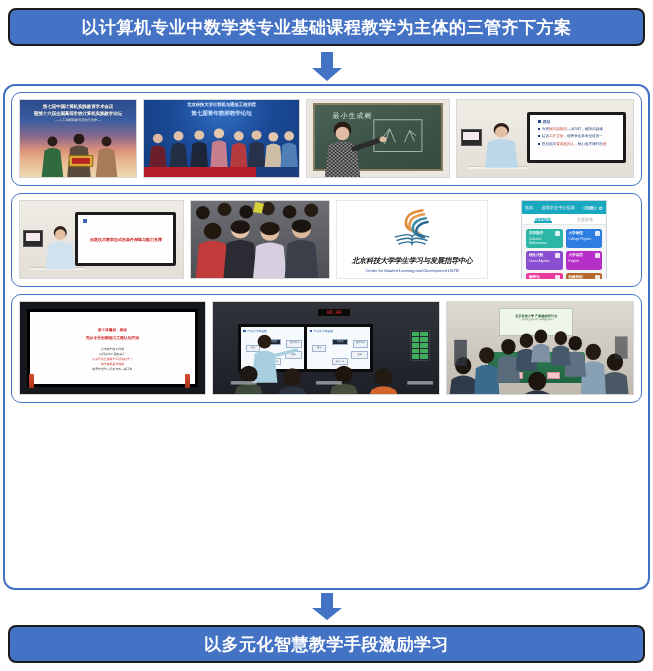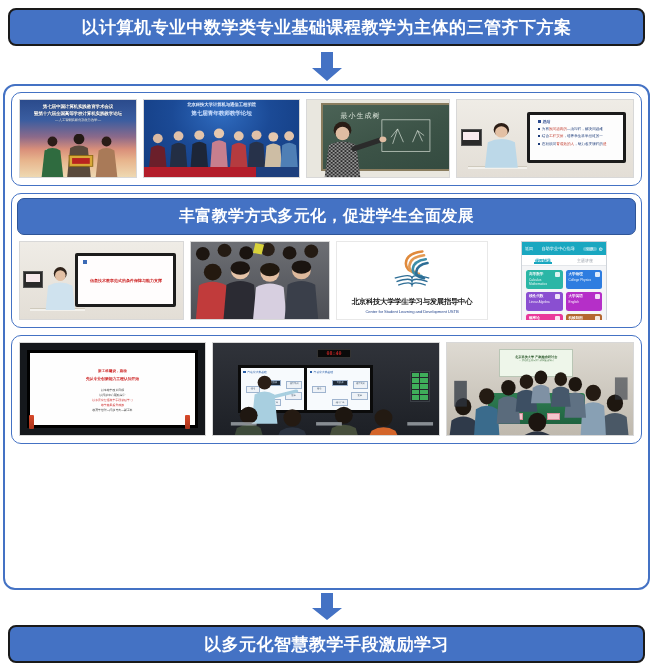--- a/index.html
+++ b/index.html
@@ -149,21 +149,20 @@
     position: absolute; left: 0; bottom: 0; width: 100%; height: 13%;
     background: linear-gradient(90deg,#b31d2a 0%,#b31d2a 72%,#1d3f7d 72%,#1d3f7d 100%);
   }
 
   
   .bg-board { background: #e9e7df; }
   .board {
     position: absolute; left: 4%; top: 4%; width: 92%; height: 88%;
     background: linear-gradient(160deg,#4b6356 0%,#3c5347 55%,#344b40 100%);
     border: 2px solid #8a7d5f;
-    margin-left: 8px;
   }
   .board-title {
     position: absolute; left: 14%; top: 9%;
     color: #dfe7dd; font-size: 7px; letter-spacing: 1px;
     font-family: "DejaVu Serif", serif;
   }
   .board-fig { position: absolute; right: 8%; top: 22%; width: 52%; height: 52%; }
 
   
   .bg-room { background: linear-gradient(180deg,#efece6 0%,#e3ded6 100%); }
@@ -198,21 +197,21 @@
   }
   .small-mon::after {
     content:""; position:absolute; left:8%; top:12%; width:84%; height:56%;
     background:#f6e9ec;
   }
 
   
   #sec2 .photo-row { height: 92px; }
   #p2-1 { flex: 0 0 165px; }
   #p2-2 { flex: 0 0 140px; }
-  #p2-3 { flex: 0 0 152px; border-color:#e8e8e8; }
+  #p2-3 { flex: 0 0 152px; border-color:#e8e8e8;font-style:italic; }
   #p2-4 { flex: 1 1 auto; border: none; background: #fff; }
 
   
   .wb {
     position: absolute; right: 4%; top: 14%; width: 62%; height: 70%;
     background: #1c1c1c; border-radius: 2px; padding: 3px;
   }
   .wb-screen { width:100%; height:100%; background:#fffdfd; position:relative; }
   .wb-title {
     position:absolute; left:6%; top:46%; width:88%; text-align:center;
@@ -491,23 +490,20 @@
           <ellipse cx="20" cy="9" rx="8" ry="9" fill="#2c1e16"></ellipse>
           <ellipse cx="20" cy="12" rx="6.5" ry="7.5" fill="#e3c0a4"></ellipse>
           <path d="M6 26 q14 -9 28 0 l3 34 h-34 z" fill="#bcd8e8"></path>
         </svg>
       </div>
 
     </div>
   </div>
 
   <div class="section" id="sec2">
-    <div class="section-header">
-      <span class="section-header-text">丰富教学方式多元化，促进学生全面发展</span>
-    </div>
     <div class="photo-row">
 
       <div class="photo bg-room" id="p2-1">
         <div class="wb">
           <div class="wb-screen">
             <div class="wb-dot"></div>
             <div class="wb-title">信息技术教学范式的条件保障与能力支撑</div>
           </div>
         </div>
         <div class="small-mon"></div>

